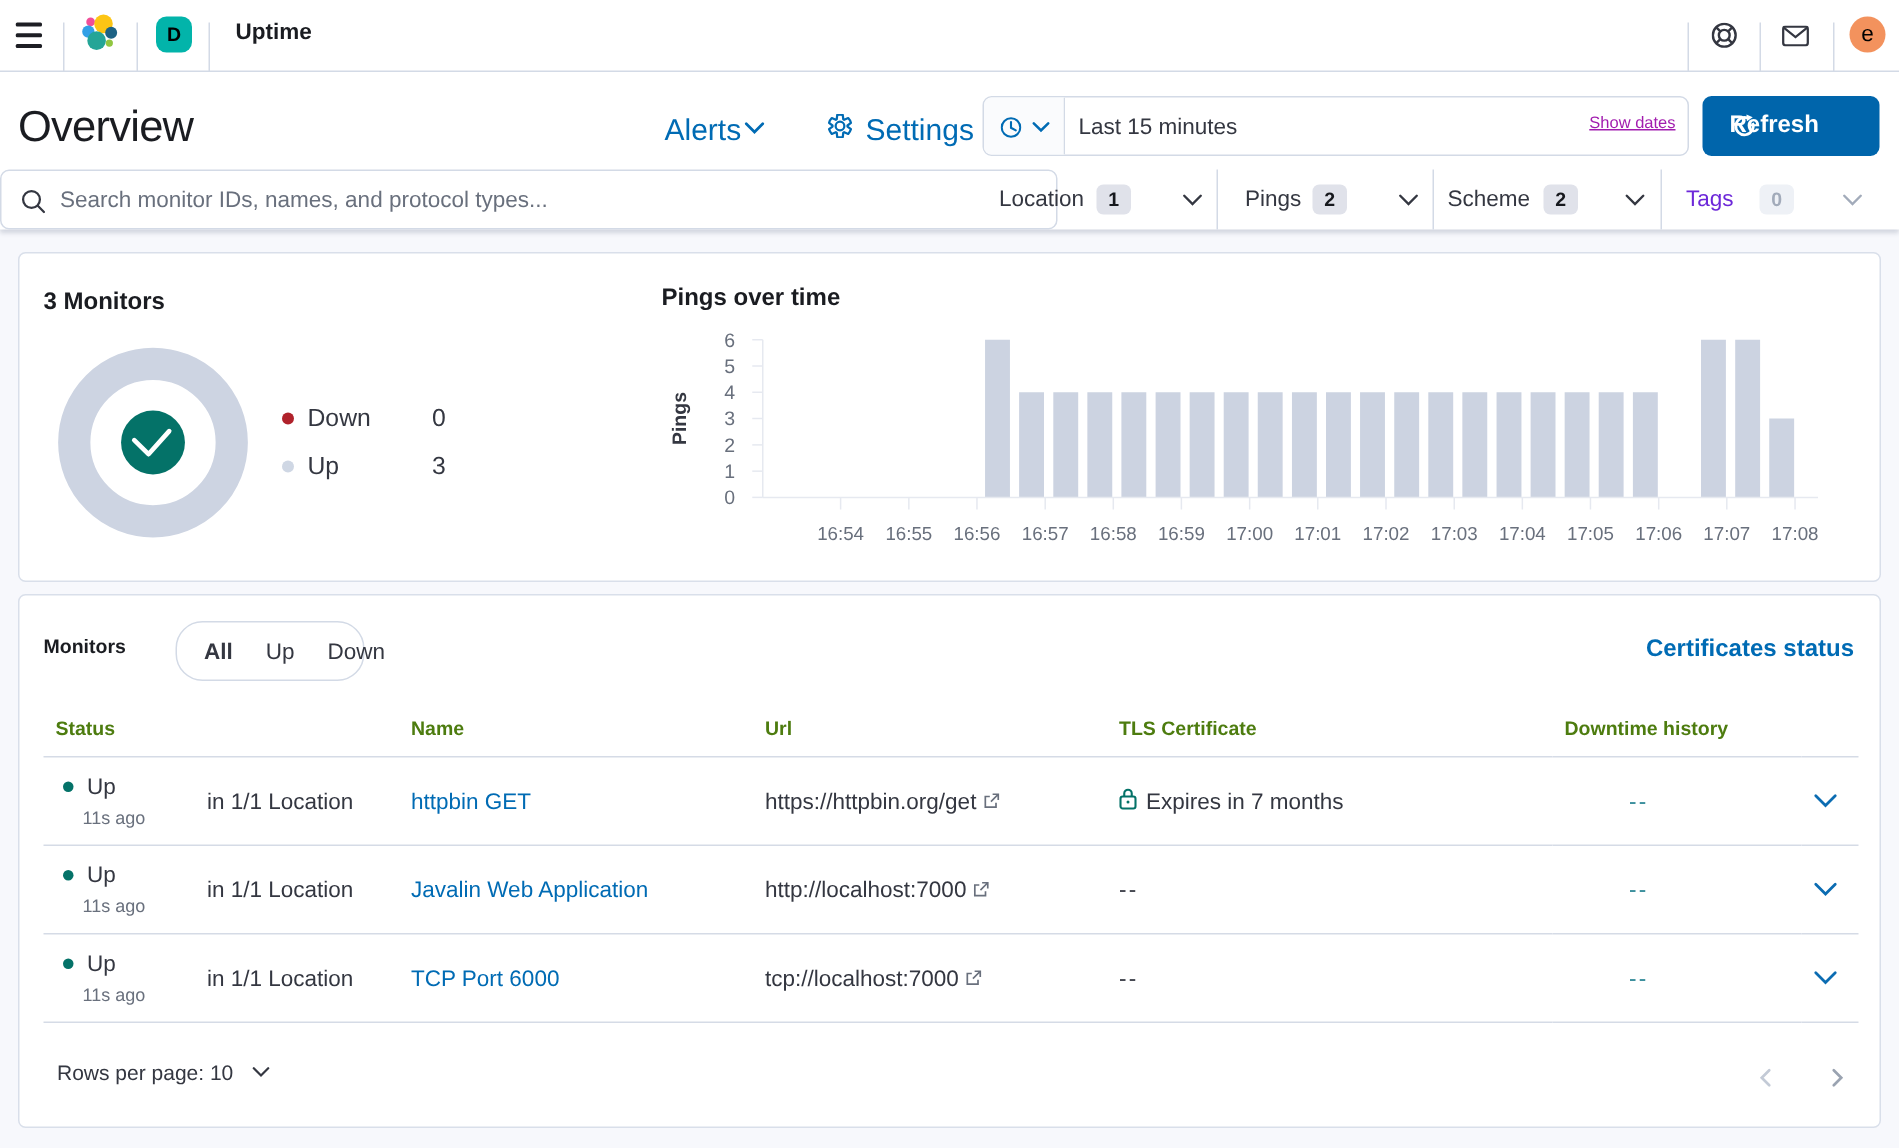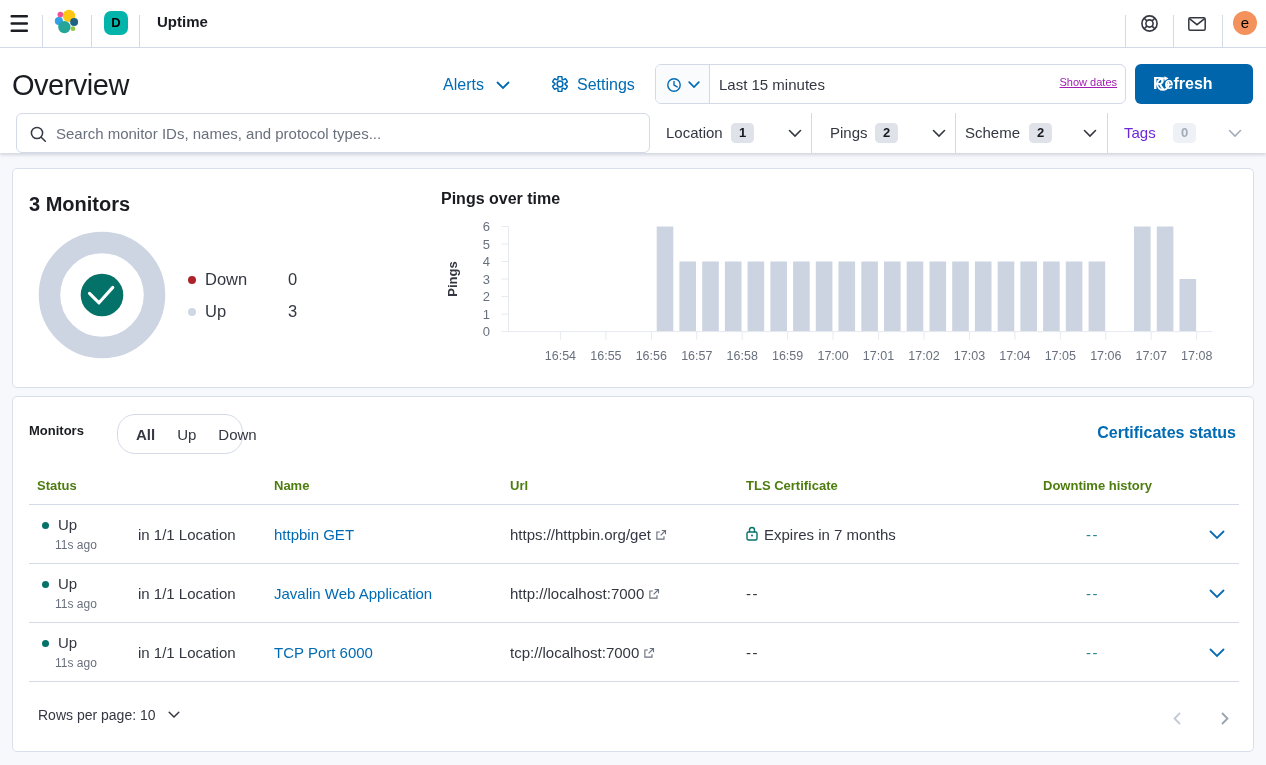--- a/index.html
+++ b/index.html
@@ -9,47 +9,47 @@
   .abs { position:absolute; }
 
   
   #topnav { position:absolute; left:0; top:0; width:1266px; height:48px; background:#fff; border-bottom:1px solid #d3dae6; z-index:5; }
   .navsep { position:absolute; top:15px; height:33px; width:1px; background:#d3dae6; }
   #uptime-label { position:absolute; left:157px; top:13px; font-size:15px; font-weight:700; color:#1a1c21; }
 
   
   #pagehead { position:absolute; left:0; top:48px; width:1266px; height:105px; background:#fff; box-shadow:0 2px 3px rgba(140,150,170,0.35); z-index:4; }
   #overview { position:absolute; left:12px; top:21px; font-size:29px; font-weight:400; color:#1a1c21; letter-spacing:-0.5px; }
-  .hlink { font-size:16px; color:#006BB4; font-weight:500; }
+  .hlink { font-size:20px; color:#006BB4; font-weight:500; }
   #alerts { position:absolute; left:443px; top:28px; }
   #settings { position:absolute; left:551px; top:28px; }
   
   #datebar { position:absolute; left:655px; top:16px; width:471px; height:40px; background:#fff; border:1px solid #d3dae6; border-radius:6px; }
   #quickselect { position:absolute; left:0; top:0; width:54px; height:38px; background:#fafbfd; border-right:1px solid #d3dae6; border-radius:5px 0 0 5px; }
   #datetext { position:absolute; left:63px; top:11px; font-size:15px; color:#343741; }
   #showdates { position:absolute; right:8px; top:11px; font-size:11px; color:#a21caf;text-decoration:underline; }
   #refreshbtn { position:absolute; left:1135px; top:16px; width:118px; height:40px; background:#0065ab; border-radius:6px; color:#fff; font-size:16px; font-weight:600; line-height:40px; }
 
   
-  #searchbar { position:absolute; left:16px; top:65px; width:634px; height:40px; background:#fff; border:1px solid #d3dae6; border-radius:6px; }
+  #searchbar { position:absolute; left:0; top:65px; width:705px; height:40px; background:#fff; border:1px solid #d3dae6; border-radius:6px; }
   #searchbar .ph { position:absolute; left:39px; top:11px; font-size:15px; color:#69707d; }
   #filters { position:absolute; left:0; top:65px; width:1266px; height:40px; font-size:15px; color:#343741; }
   #filters .ftext { position:absolute; top:0; line-height:40px; }
   #filters .badge { position:absolute; top:10px; width:23px; height:20px; line-height:20px; text-align:center; background:#e0e2ea; border-radius:4.5px; font-size:13px; font-weight:700; color:#16181d; }
   #filters .chev { position:absolute; top:15.5px; }
   #filters .fsep { position:absolute; top:0; width:1px; height:40px; background:#d3dae6; }
   #filters .dis { color:#6d28d9; }
   #filters .badge.dis { background:#eef1f6; color:#a2abba; }
 
   
   .panel { position:absolute; background:#fff; border:1px solid #d9dfea; border-radius:5px; }
   #panel1 { left:12px; top:168px; width:1242px; height:220px; }
   #panel2 { left:12px; top:396px; width:1242px; height:356px; }
 
-  #snap-title { position:absolute; left:16px; top:24px; font-size:20px; font-weight:700; color:#1a1c21; }
+  #snap-title { position:absolute; left:16px; top:24px; font-size:16px; font-weight:700; color:#1a1c21; }
   #chart-title { position:absolute; left:428px; top:21px; font-size:16px; font-weight:700; color:#1a1c21; }
 
   .legend-row { position:absolute; left:175px; font-size:16.5px; color:#343741; }
   .legend-dot { display:inline-block; width:8px; height:8px; border-radius:50%; margin-right:9px; vertical-align:1px; }
   .legend-num { position:absolute; left:100px; }
 
   
   #monitors-title { position:absolute; left:16px; top:26px; font-size:13px; font-weight:700; color:#1a1c21; }
   #btngroup { position:absolute; left:104px; top:17px; width:126px; height:40px; background:#fff; border:1px solid #d3dae6; border-radius:18px; display:flex; align-items:center; font-size:15px; color:#343741; }
   #btngroup span { padding:0 11px; } #btngroup span:first-child { margin-left:7px; }

